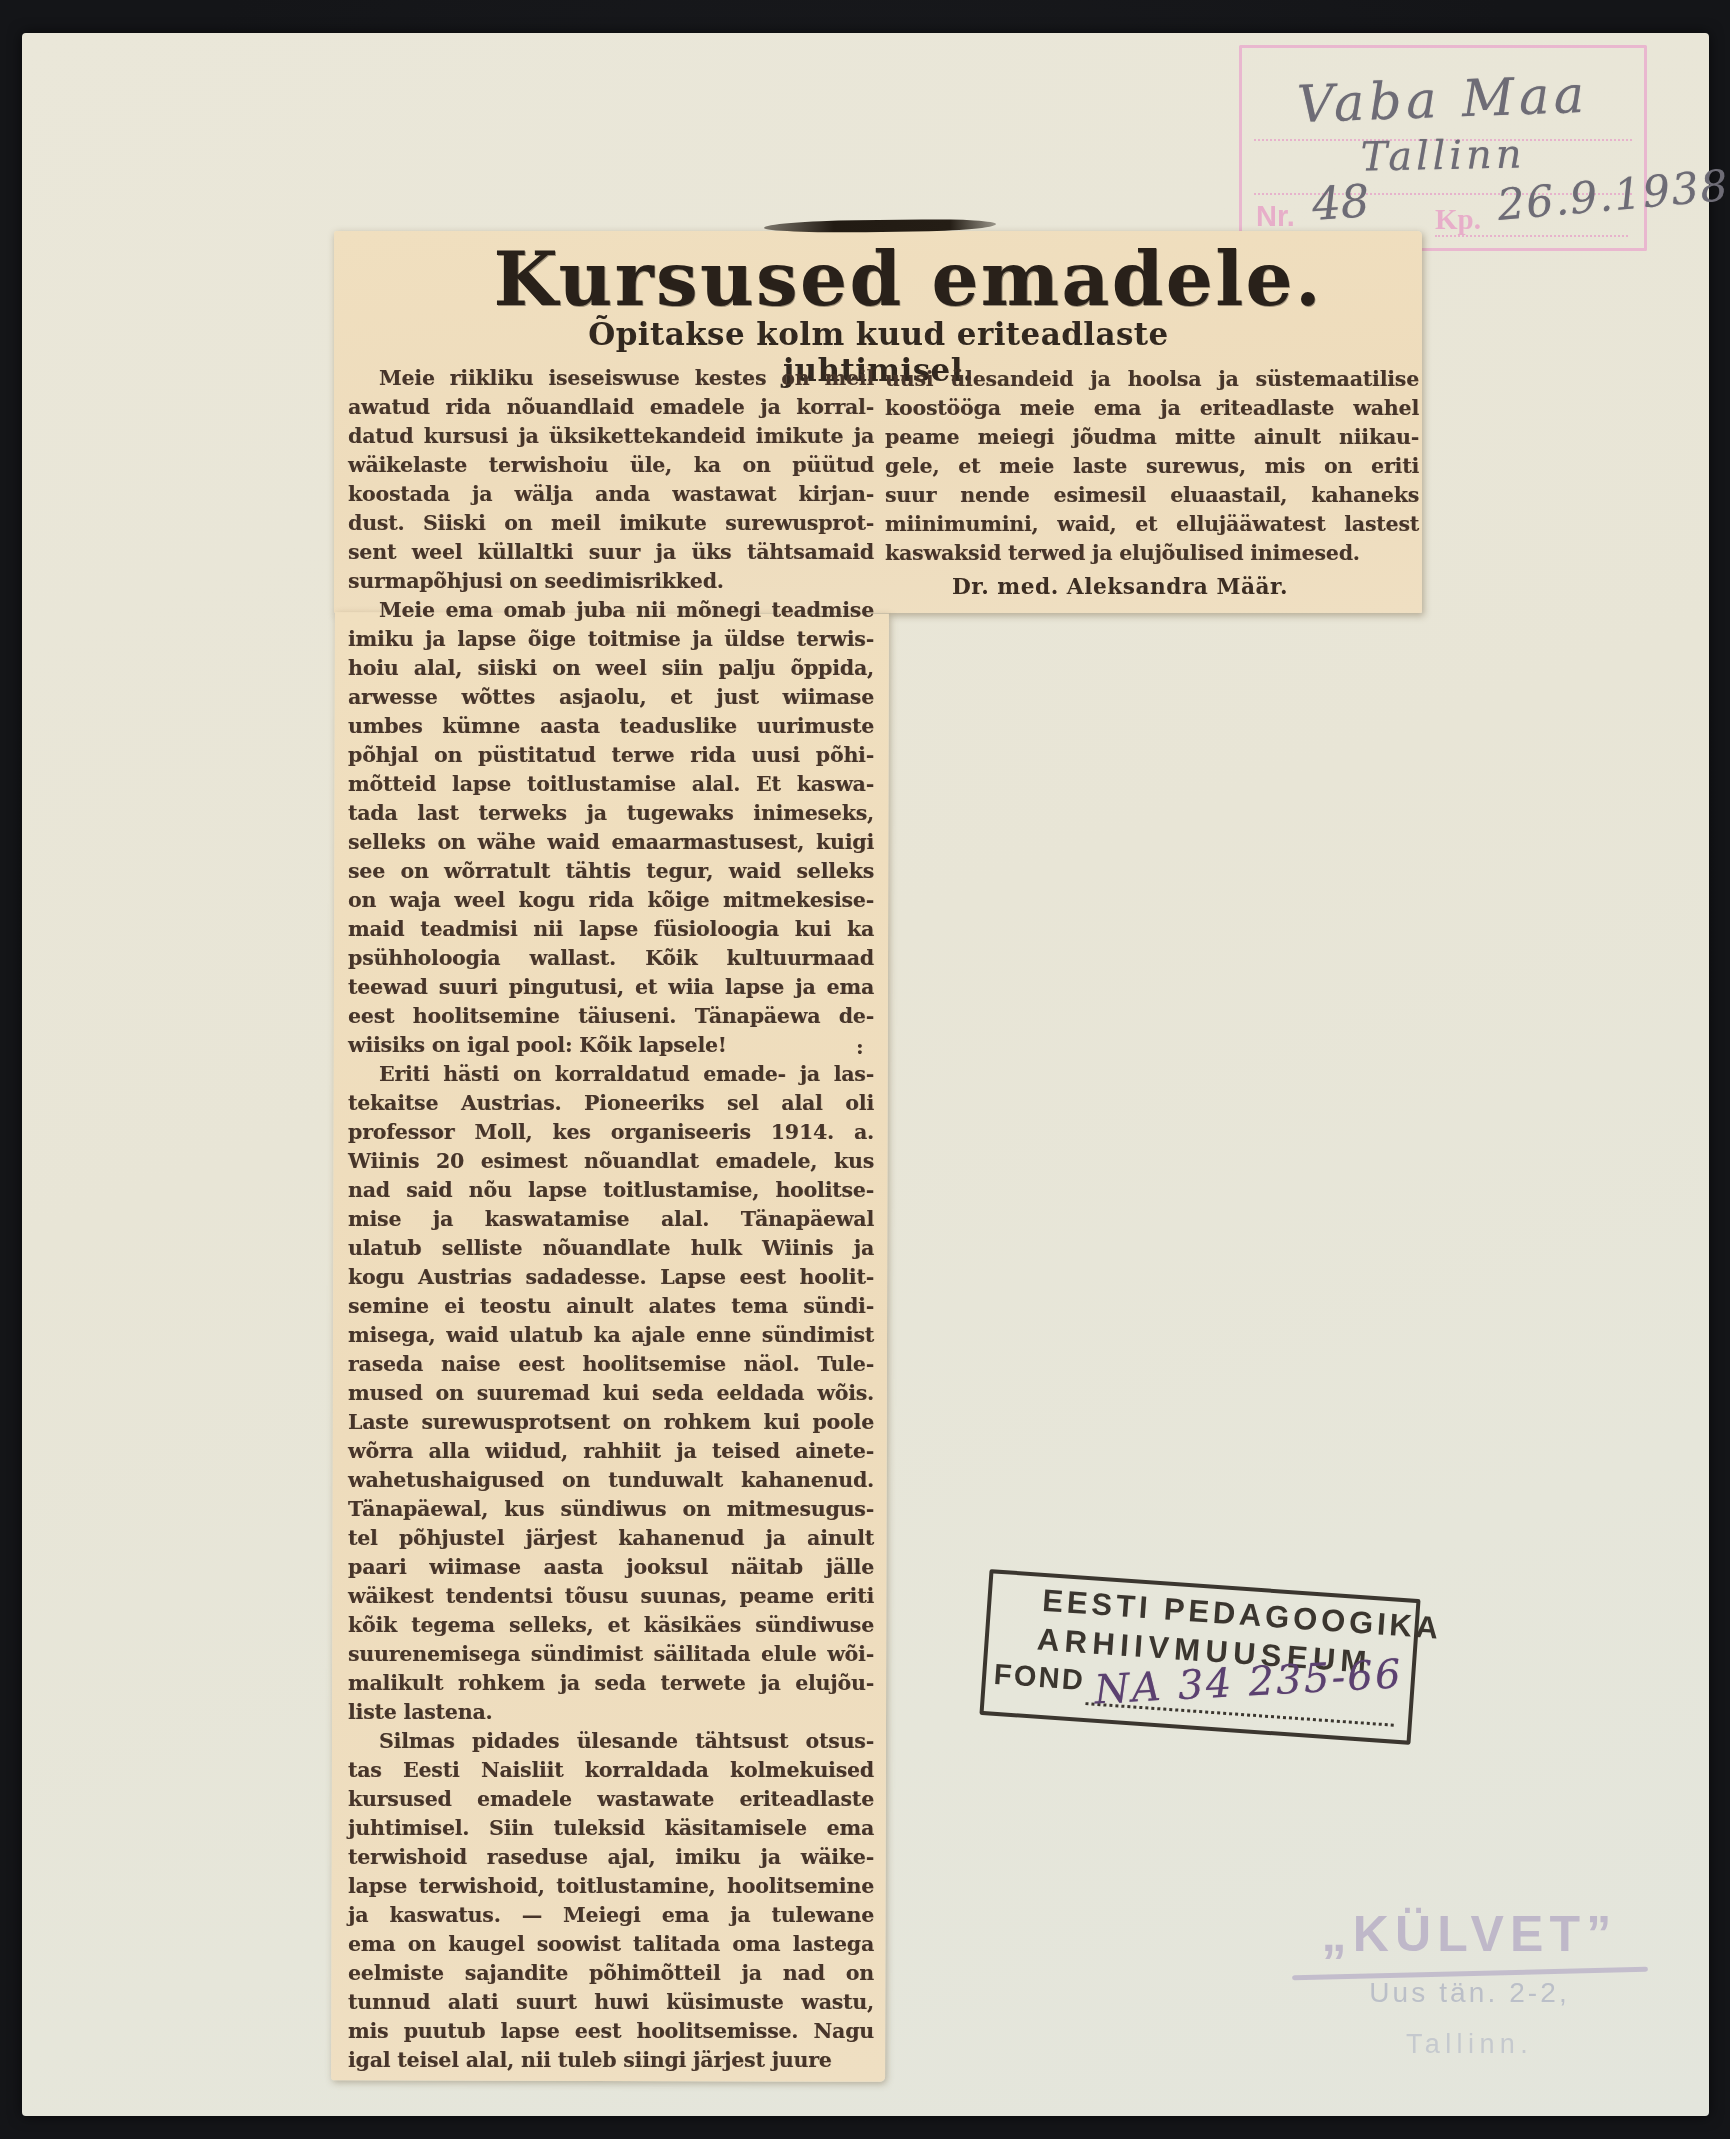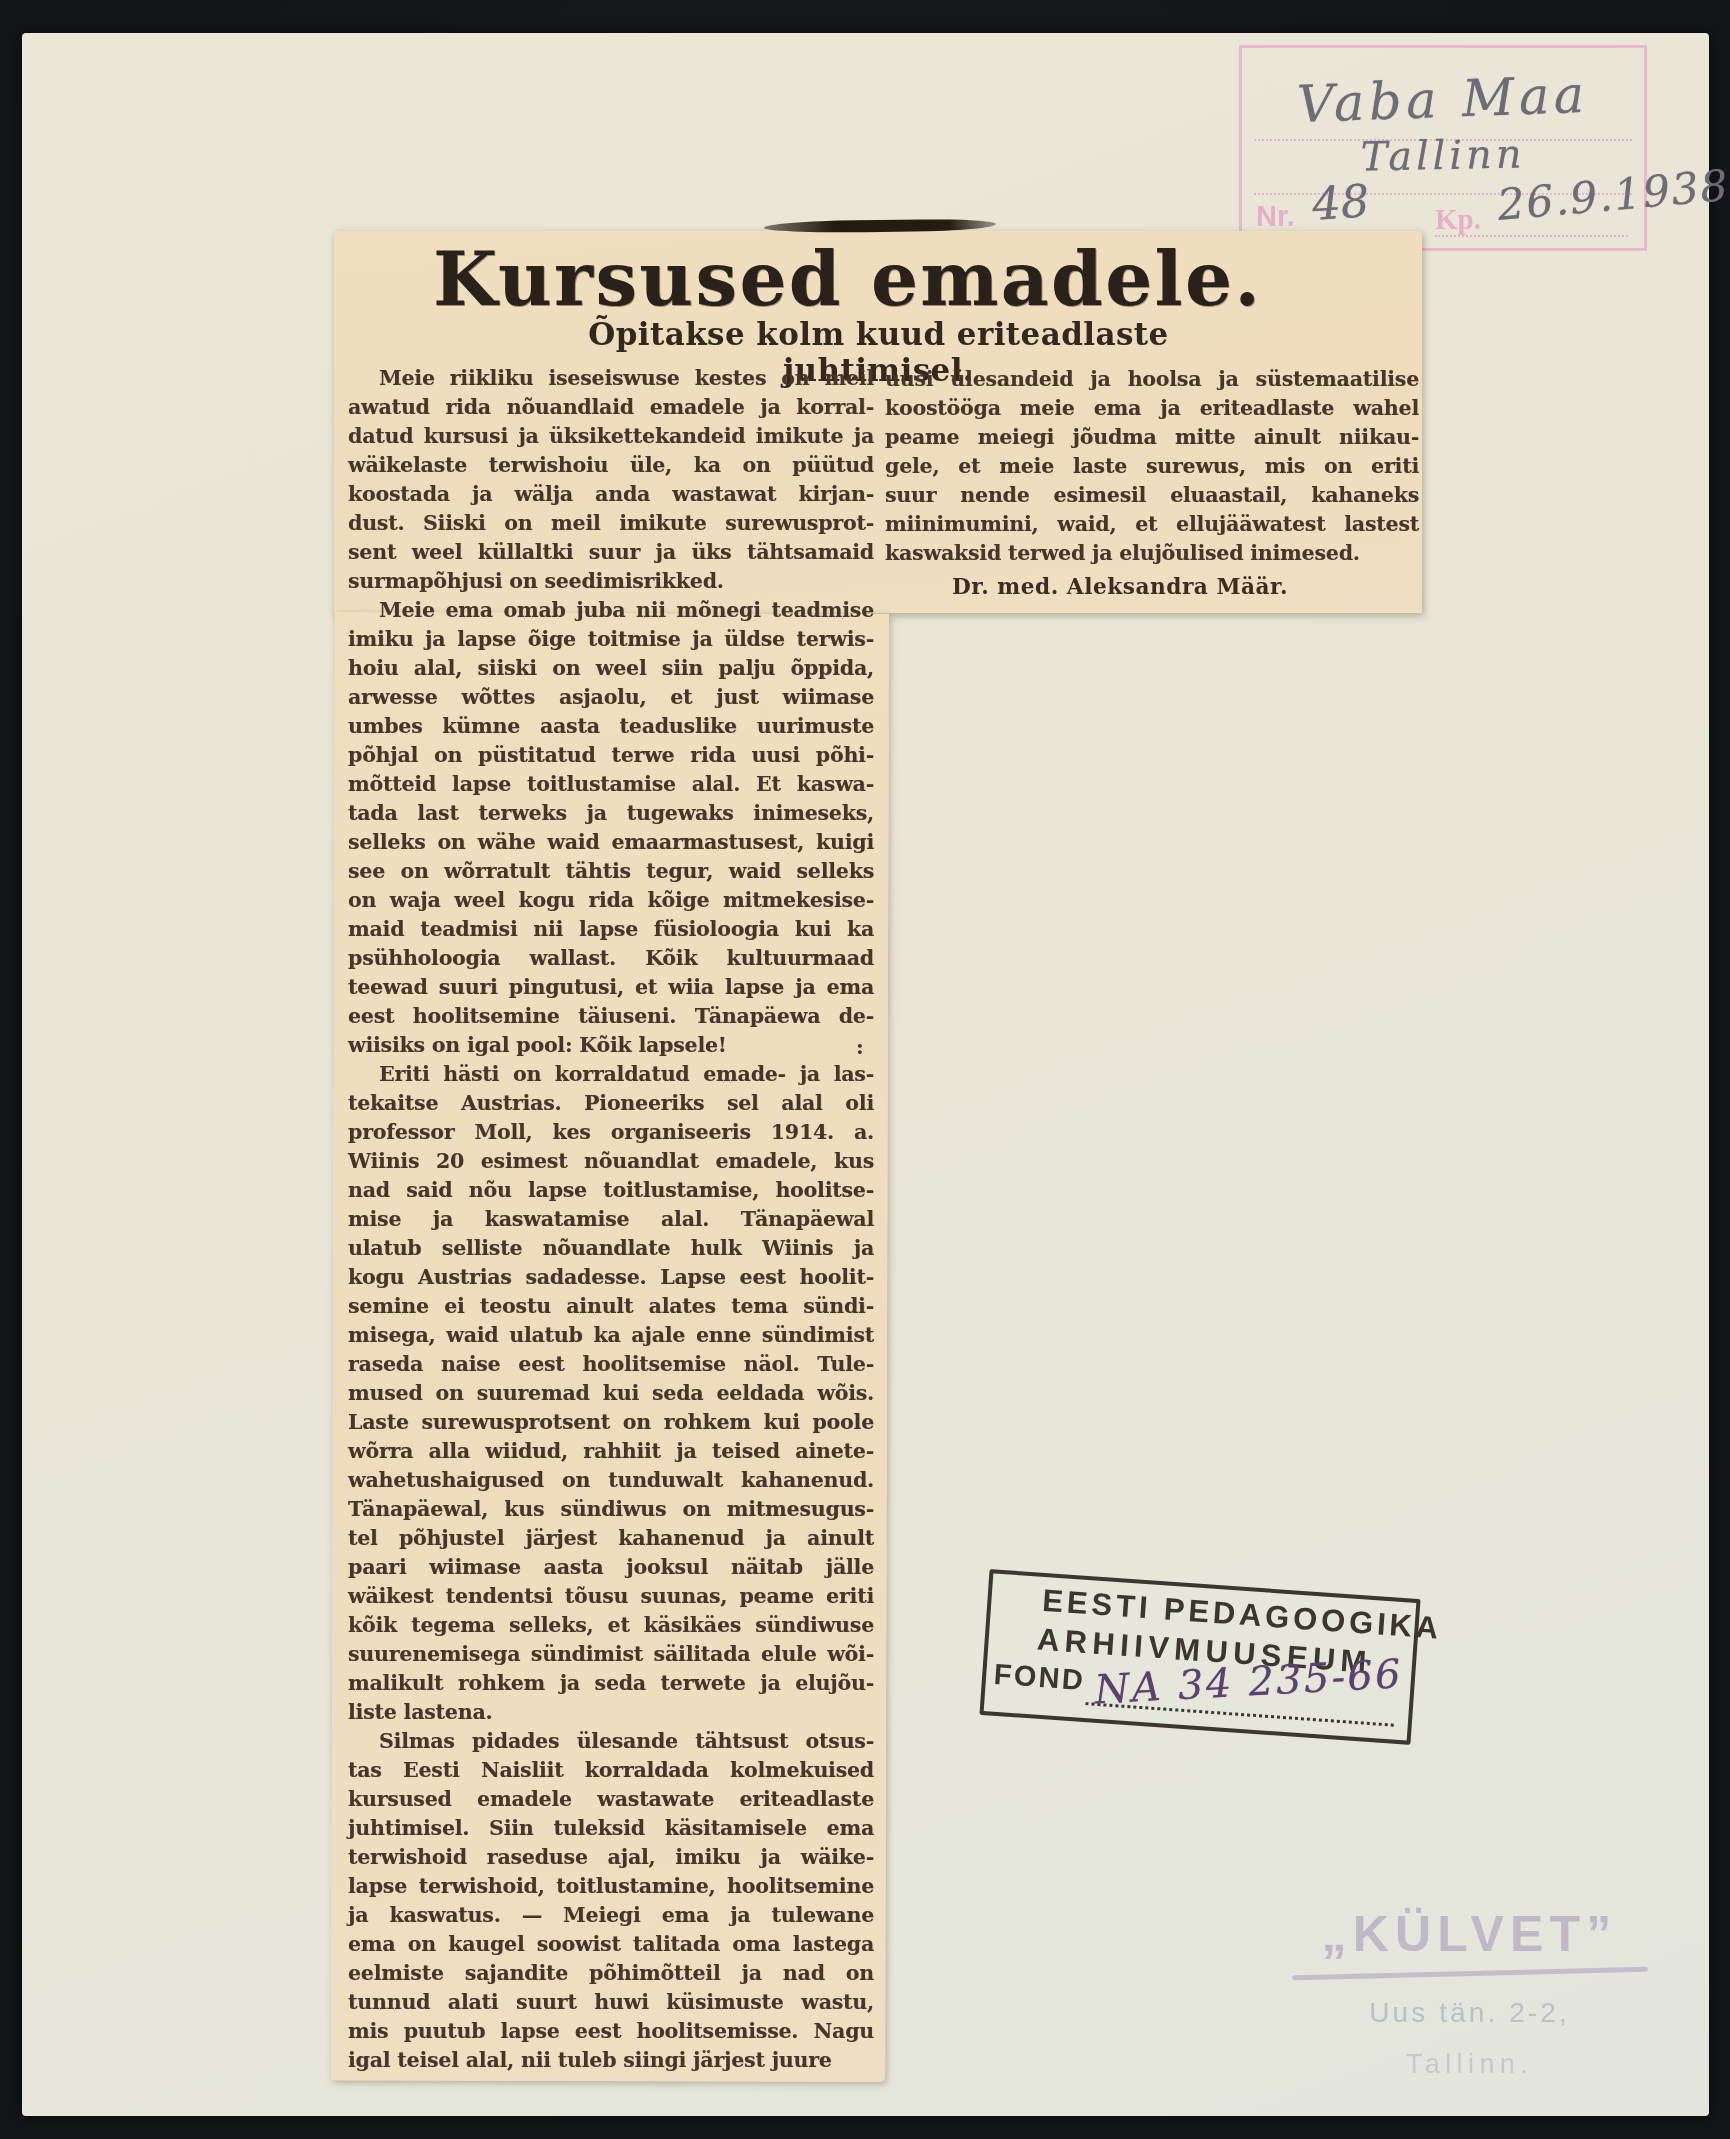--- a/index.html
+++ b/index.html
@@ -33,21 +33,21 @@
     box-shadow:1.5px 2.3px 7px rgba(90,70,35,.35);}
   #clip-upper{left:334px;top:231px;width:1088px;height:382px;border-radius:2.3px 4.6px 1.5px 1.5px;}
   #clip-lower{left:333px;top:613px;width:554px;height:1468px;border-radius:0 0 4.6px 3.1px;
     transform:rotate(.15deg);}
   #torn-mark{left:764px;top:220px;width:232px;height:11.6px;background:
     linear-gradient(90deg,rgba(35,28,20,.55),#221b13 30%,#241d15 80%,rgba(35,28,20,.4));
     border-radius:50% 40% 45% 55%/70% 60% 70% 60%;transform:rotate(-.7deg);}
   
   .fraktur{color:#47352a;font-weight:bold;letter-spacing:-0.2px;
     text-shadow:0.3px 0.3px 0 rgba(70,52,38,.35);}
-  #headline{left:433px;top:241px;width:890px;text-align:left;font-size:74px;line-height:77px;
+  #headline{left:433px;top:241px;width:890px;text-align:right;font-size:74px;line-height:77px;
     color:#29211a;font-weight:bold;letter-spacing:2.3px;text-shadow:0.8px 0.8px 0 rgba(35,28,20,.4);}
   #subheadline{left:511px;top:316px;width:735px;text-align:center;font-size:31px;line-height:36px;
     color:#32281f;font-weight:bold;letter-spacing:0.4px;}
   .col{font-size:20.5px;line-height:29px;}
   #leftcol{left:348px;top:364px;width:526px;}
   #rightcol{left:885px;top:365px;width:534px;}
   .tline{text-align:justify;text-align-last:justify;white-space:nowrap;}
   .tline.last{text-align-last:left;white-space:normal;}
   .tline.first{text-indent:31px;}
   #rightcol .para:first-child .tline.first{text-indent:0;}
@@ -64,21 +64,21 @@
   #fond-dots{left:101px;top:122px;width:309px;border-bottom:3.9px dotted #3b362f;height:0;}
   #fond-value{left:108px;top:67px;width:309px;font-size:40px;letter-spacing:2.3px;color:#5b4170;
     font-style:italic;font-weight:normal;transform:rotate(-7deg);white-space:nowrap;
     text-shadow:0 0 0.8px rgba(91,65,112,.6);font-family:"DejaVu Serif",serif;}
   
   #press{left:1249px;top:1905px;width:441px;text-align:center;color:#b9b1c6;
     font-family:"Liberation Sans",sans-serif;opacity:.85;}
   #press-name{font-size:50px;font-weight:bold;letter-spacing:6.2px;white-space:nowrap;}
   #press-underline{margin:7.7px auto 0;width:356px;height:5.4px;background:#beb7ca;
     border-radius:3.1px;transform:rotate(-1.4deg);}
-  #press-addr{margin-top:21px;font-size:28px;letter-spacing:3.1px;color:#b4b9c5;}
+  #press-addr{margin-top:1px;font-size:28px;letter-spacing:3.1px;color:#b4b9c5;}
   #press-city{margin-top:20px;font-size:27px;letter-spacing:5.4px;color:#b7bcc8;opacity:.8;}
 </style>
 </head>
 <body>
 
 <div id="photo">
 
   <div id="mount" class="abs"></div>
 
   <div id="regbox" class="abs">

